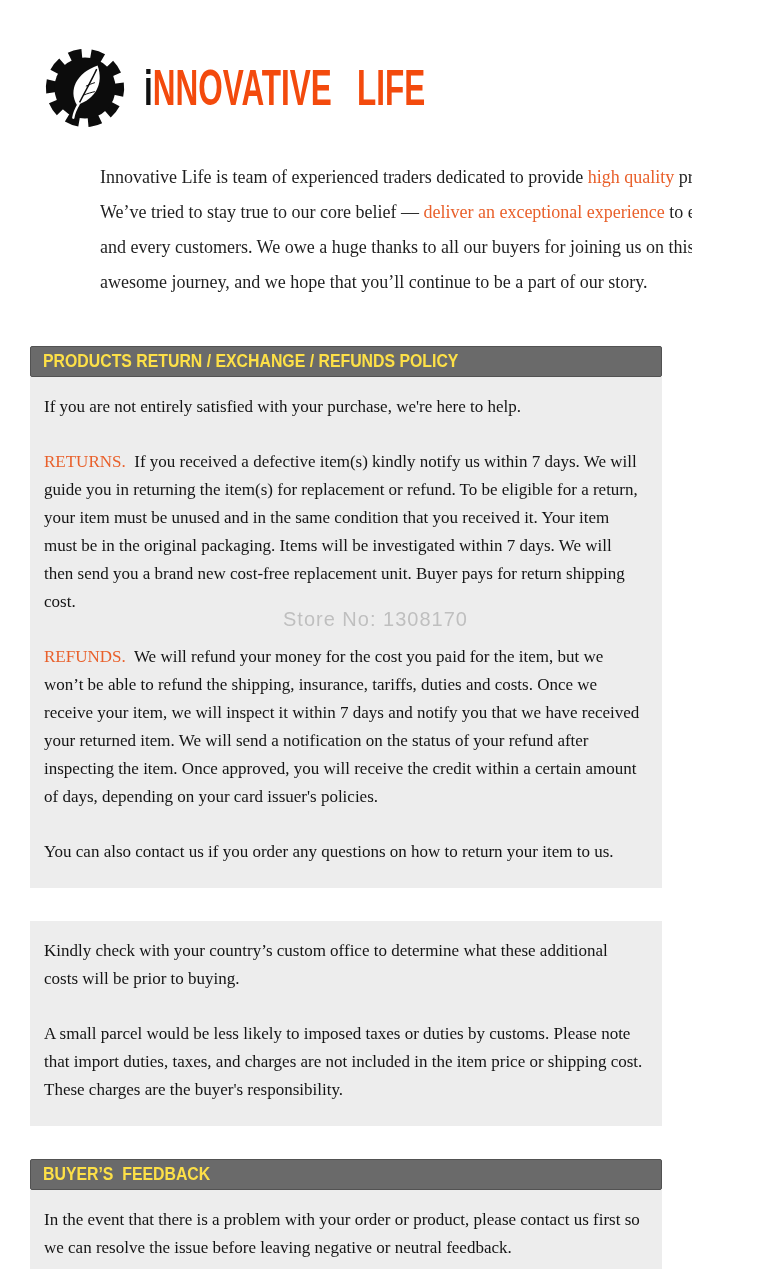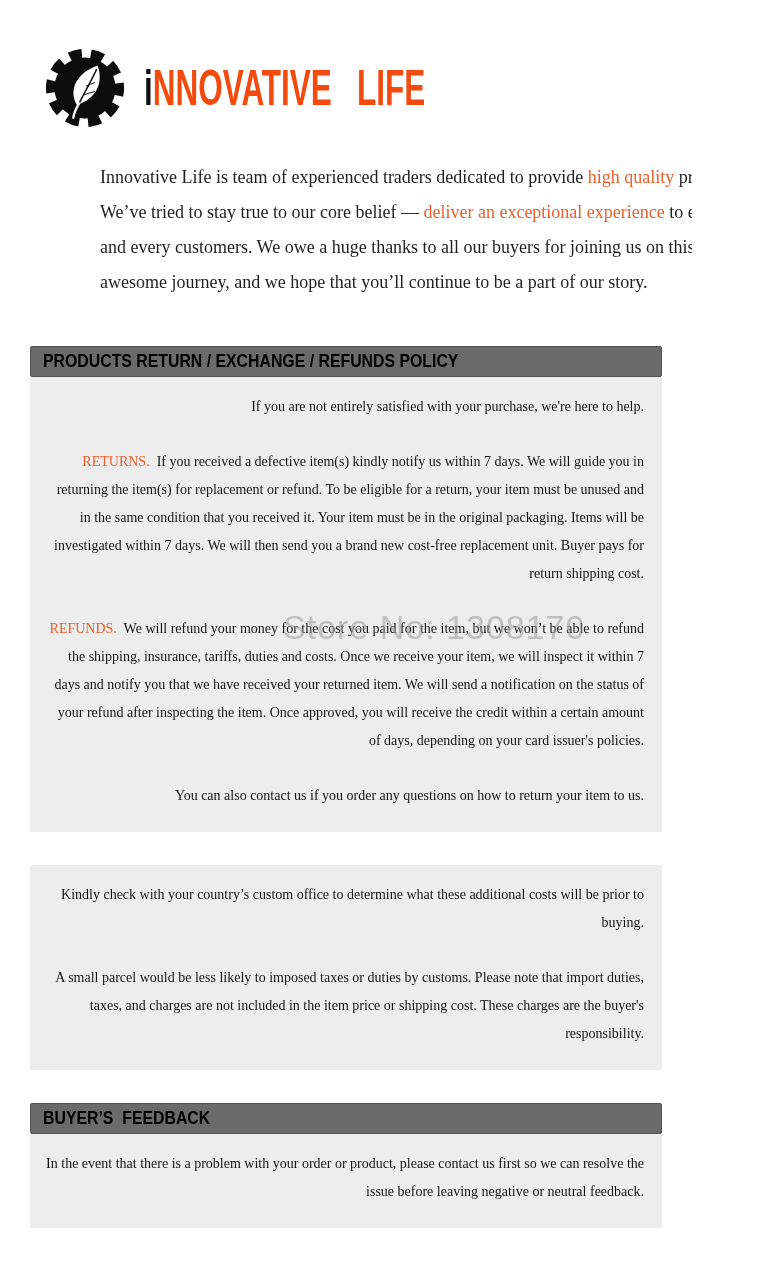--- a/index.html
+++ b/index.html
@@ -48,53 +48,52 @@
   .hl { color: var(--highlight-orange); }
 
   
   .sections-host { margin: 0 30px; }
   .section + .section { margin-top: 33px; }
   .section-header {
     box-sizing: border-box;
     background: var(--bar-gray);
     border: 1px solid #525252;
     border-radius: 2px;
-    color: #000000;
+    color: #fde047;
     padding: 4px 12px 5px 12px;
     min-height: 29px;
   }
   .section-header .bar-label {
     display: inline-block;
     font-family: "Liberation Sans", sans-serif;
     font-weight: bold;
     font-size: 18px;
     line-height: 20px;
     white-space: pre-wrap;
     transform: scaleX(0.88);
     transform-origin: left center;
     letter-spacing: 0px;
   }
   .section-body {
     background: var(--section-bg);
     padding: 16px 18px 22px 14px;
-    font-size: 14px;
+    font-size: 17px;
     line-height: 28px;
     color: #141414;
-    text-align: right;
   }
   .section-body p { margin: 0 0 27px 0; white-space: pre-wrap; }
   .section-body p:last-child { margin-bottom: 0; }
 
   
   .watermark {
     position: absolute;
     left: 283px;
     top: 608px;
     font-family: "Liberation Sans", sans-serif;
-    font-size: 34px;
+    font-size: 20px;
     letter-spacing: 1px;
     color: #9a9a9a;
     opacity: 0.55;
     z-index: 3;
     pointer-events: none;
     white-space: nowrap;
   }
 </style>
 </head>
 <body>

